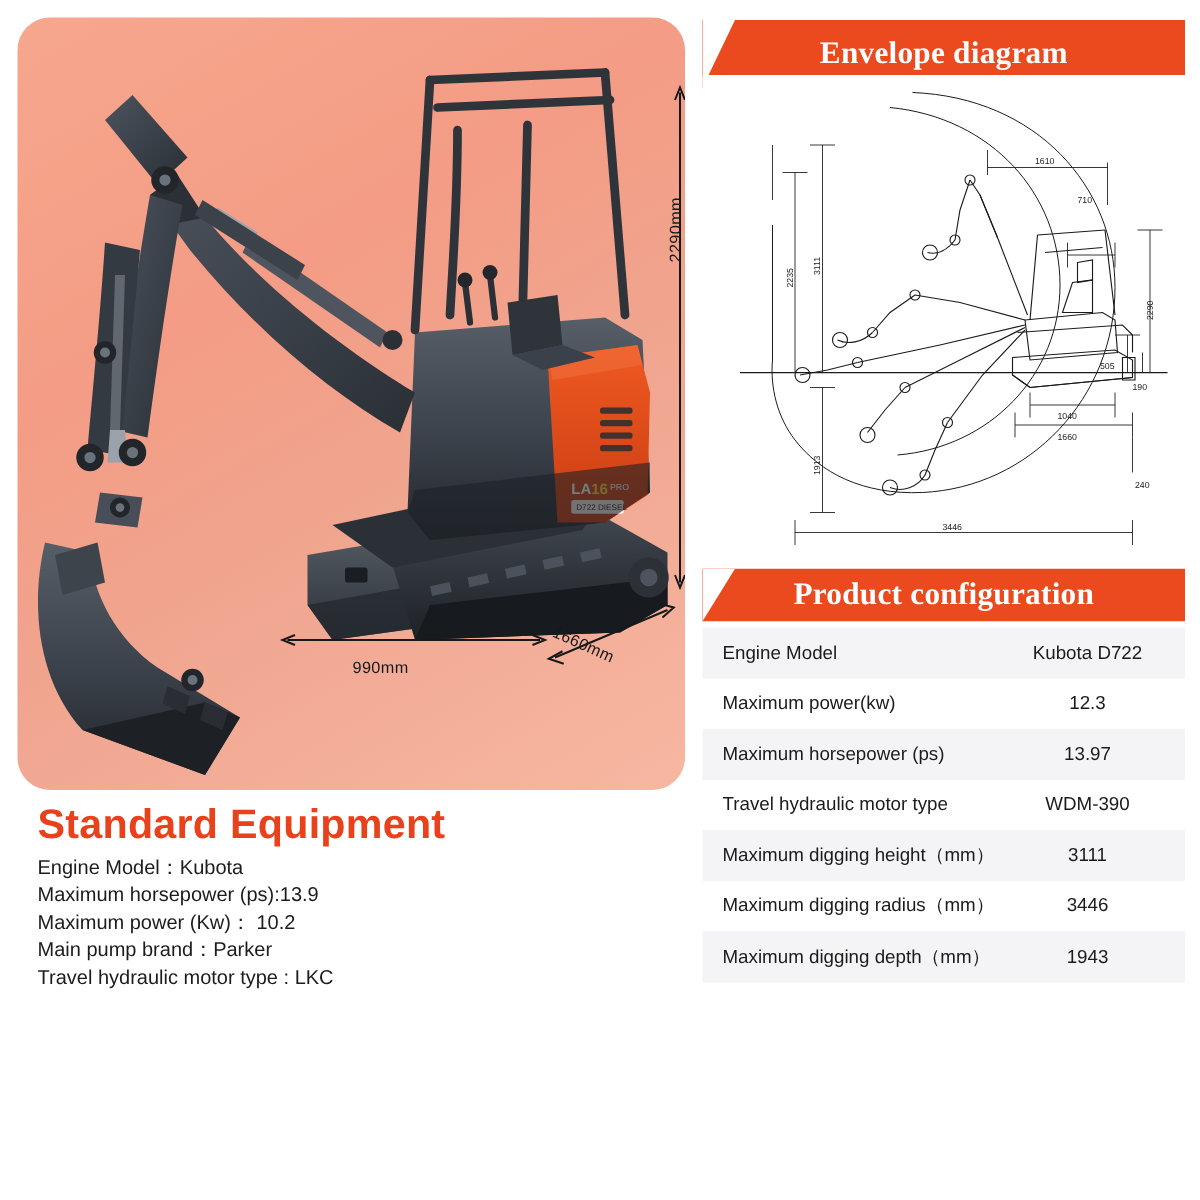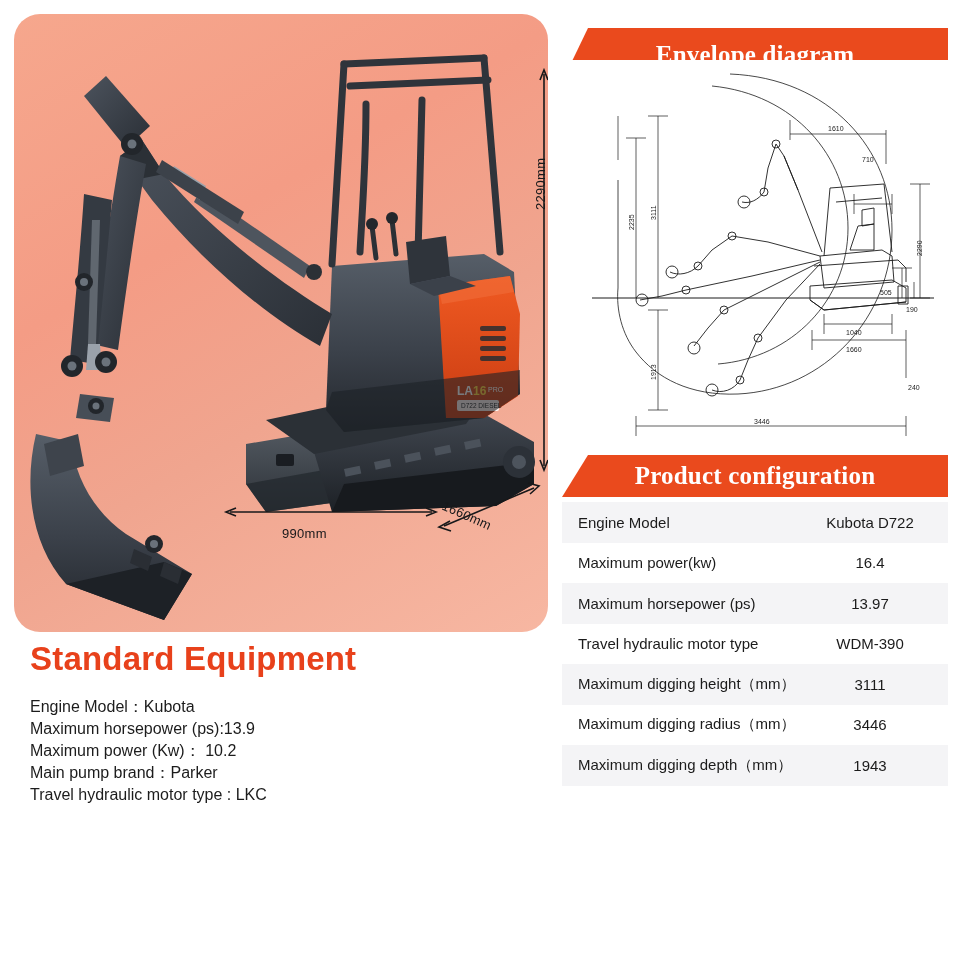--- a/index.html
+++ b/index.html
@@ -48,21 +48,21 @@
   
   #std-equip {
     position: absolute;
     left: 30px; top: 640px;
     width: 520px;
   }
   #std-title {
     font-size: 33px;
     font-weight: bold;
     color: #e8411b;
-    margin: 0 0 18px 0;
+    margin: 0 0 6px 0;
     letter-spacing: .2px;
   }
   .std-line {
     font-size: 16px;
     color: #1c1c1c;
     line-height: 1.37;
     white-space: nowrap;
   }
 
   
@@ -73,21 +73,21 @@
     align-items: center;
     justify-content: center;
   }
   .section-bar span {
     color: #ffffff;
     font-weight: bold;
     font-size: 25px;
     letter-spacing: .2px;
     font-family: "Liberation Serif", serif;
   }
-  #envelope-bar { left: 562px; top: 16px; width: 386px; height: 54px; margin-top: 12px; }
+  #envelope-bar { left: 562px; top: 16px; width: 386px; height: 54px; }
   #config-bar  { left: 562px; top: 455px; width: 386px; height: 42px; }
   .bar-notch {
     position: absolute;
     left: 0; top: 0;
     width: 26px; height: 100%;
     background: #ffffff;
     clip-path: polygon(0 0, 100% 0, 0 100%);
   }
 
   
@@ -452,21 +452,21 @@
 </div>
 
 <table id="config-table">
   <tbody>
     <tr>
       <td>Engine Model</td>
       <td class="val">Kubota D722</td>
     </tr>
     <tr>
       <td>Maximum power(kw)</td>
-      <td class="val">16.4</td>
+      <td class="val">12.3</td>
     </tr>
     <tr>
       <td>Maximum horsepower (ps)</td>
       <td class="val">13.97</td>
     </tr>
     <tr>
       <td>Travel hydraulic motor type</td>
       <td class="val">WDM-390</td>
     </tr>
     <tr>

